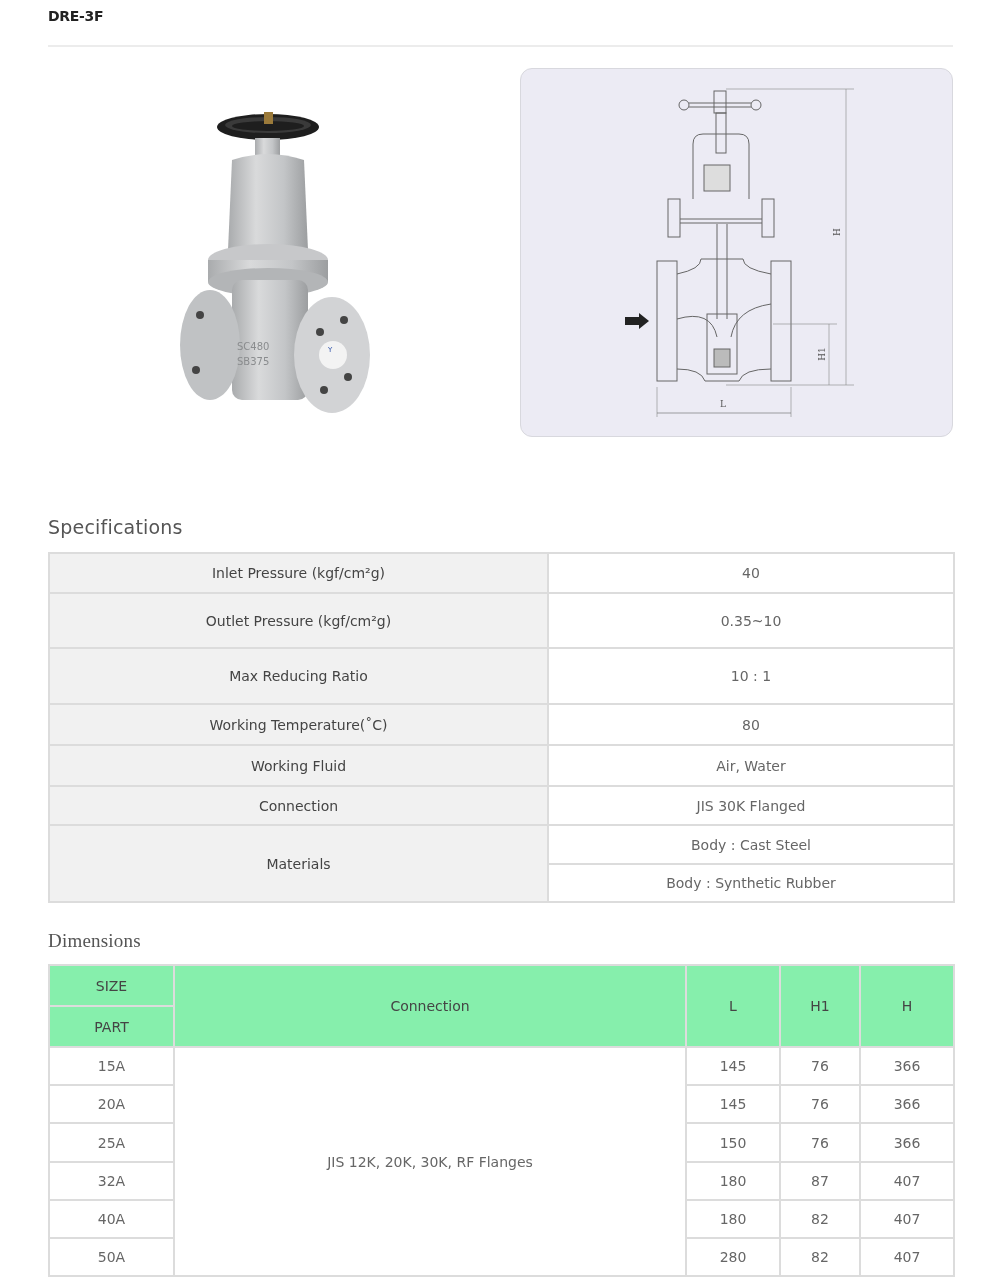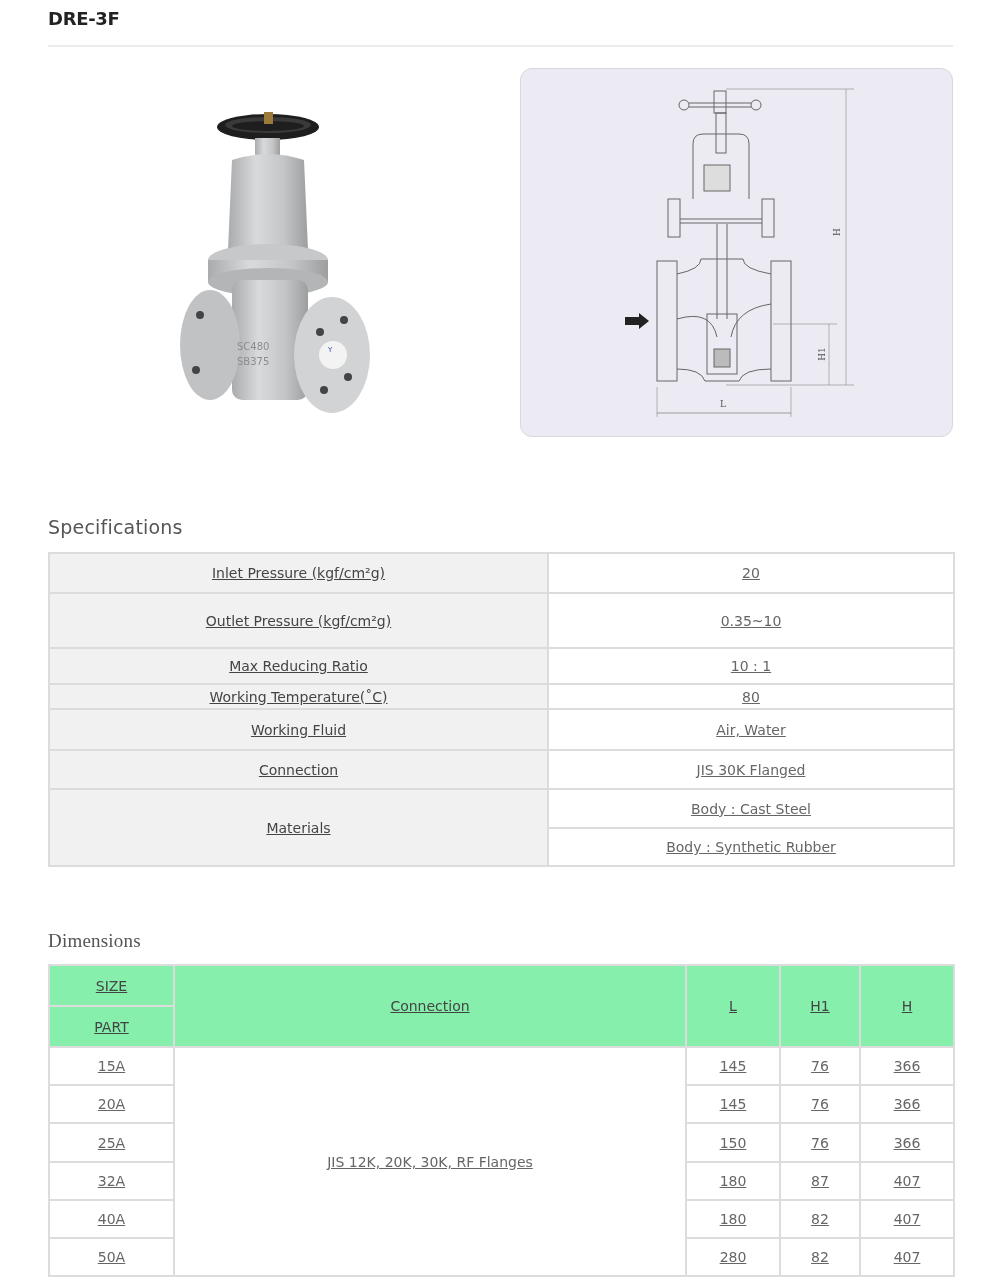--- a/index.html
+++ b/index.html
@@ -1,41 +1,41 @@
 <!DOCTYPE html>
 <html><head>
   <meta charset="utf-8">
   <style>
     * { box-sizing: border-box; margin: 0; padding: 0; }
     html, body { width: 1000px; height: 1280px; background: #ffffff; overflow: hidden; }
     body { font-family: "DejaVu Sans", "Liberation Sans", sans-serif; color: #555; position: relative; }
 
     .title {
       position: absolute; left: 48px; top: 8px;
-      font-size: 18px; font-weight: bold; color: #222; letter-spacing: -0.3px;
+      font-size: 14px; font-weight: bold; color: #222; letter-spacing: -0.3px;
     }
     .title-rule {
       position: absolute; left: 48px; top: 45px; width: 905px; height: 2px; background: #ececec;
     }
 
     .photo-box {
       position: absolute; left: 92px; top: 90px; width: 380px; height: 340px;
     }
     .diagram-box {
       position: absolute; left: 520px; top: 68px; width: 433px; height: 369px;
       background: #ecebf4; border: 1px solid #d8d8de; border-radius: 12px;
     }
 
     .section-title {
       position: absolute; left: 48px; font-size: 19px; color: #555; font-weight: normal;
       letter-spacing: 0.2px;
     }
 
     table { border-collapse: collapse; position: absolute; left: 48px; width: 905px; table-layout: fixed; }
-    td, th { border: 2px solid #dcdcdc; text-align: center; vertical-align: middle; font-size: 14px; color: #555; font-weight: normal; text-decoration: underline; }
+    td, th { border: 2px solid #dcdcdc; text-align: center; vertical-align: middle; font-size: 14px; color: #555; font-weight: normal; }
     .spec td.k { background: #f1f1f1; color: #444; }
     .spec td.v { background: #fff; color: #666; }
 
     .dim th { background: #86efac; color: #444; }
     .dim td { background: #fff; color: #666; margin-top: 48px; }
   </style>
 </head>
 <body>
 
 <div class="title">DRE-3F</div>
@@ -132,31 +132,31 @@
 <div class="section-title" style="top:516px;text-align:center;">Specifications</div>
 
 <table class="spec" style="top:552px;">
   <colgroup>
       <col style="width:499px">
       <col style="width:406px">
     </colgroup>
   <tbody>
     <tr style="height:40px">
       <td class="k">Inlet Pressure (kgf/cm²g)</td>
-      <td class="v">20</td>
+      <td class="v">40</td>
     </tr>
     <tr style="height:55px">
       <td class="k">Outlet Pressure (kgf/cm²g)</td>
       <td class="v">0.35~10</td>
     </tr>
-    <tr style="height:36px">
+    <tr style="height:56px">
       <td class="k">Max Reducing Ratio</td>
       <td class="v">10 : 1</td>
     </tr>
-    <tr style="height:25px">
+    <tr style="height:41px">
       <td class="k">Working Temperature(˚C)</td>
       <td class="v">80</td>
     </tr>
     <tr style="height:41px">
       <td class="k">Working Fluid</td>
       <td class="v">Air, Water</td>
     </tr>
     <tr style="height:39px">
       <td class="k">Connection</td>
       <td class="v">JIS 30K Flanged</td>

